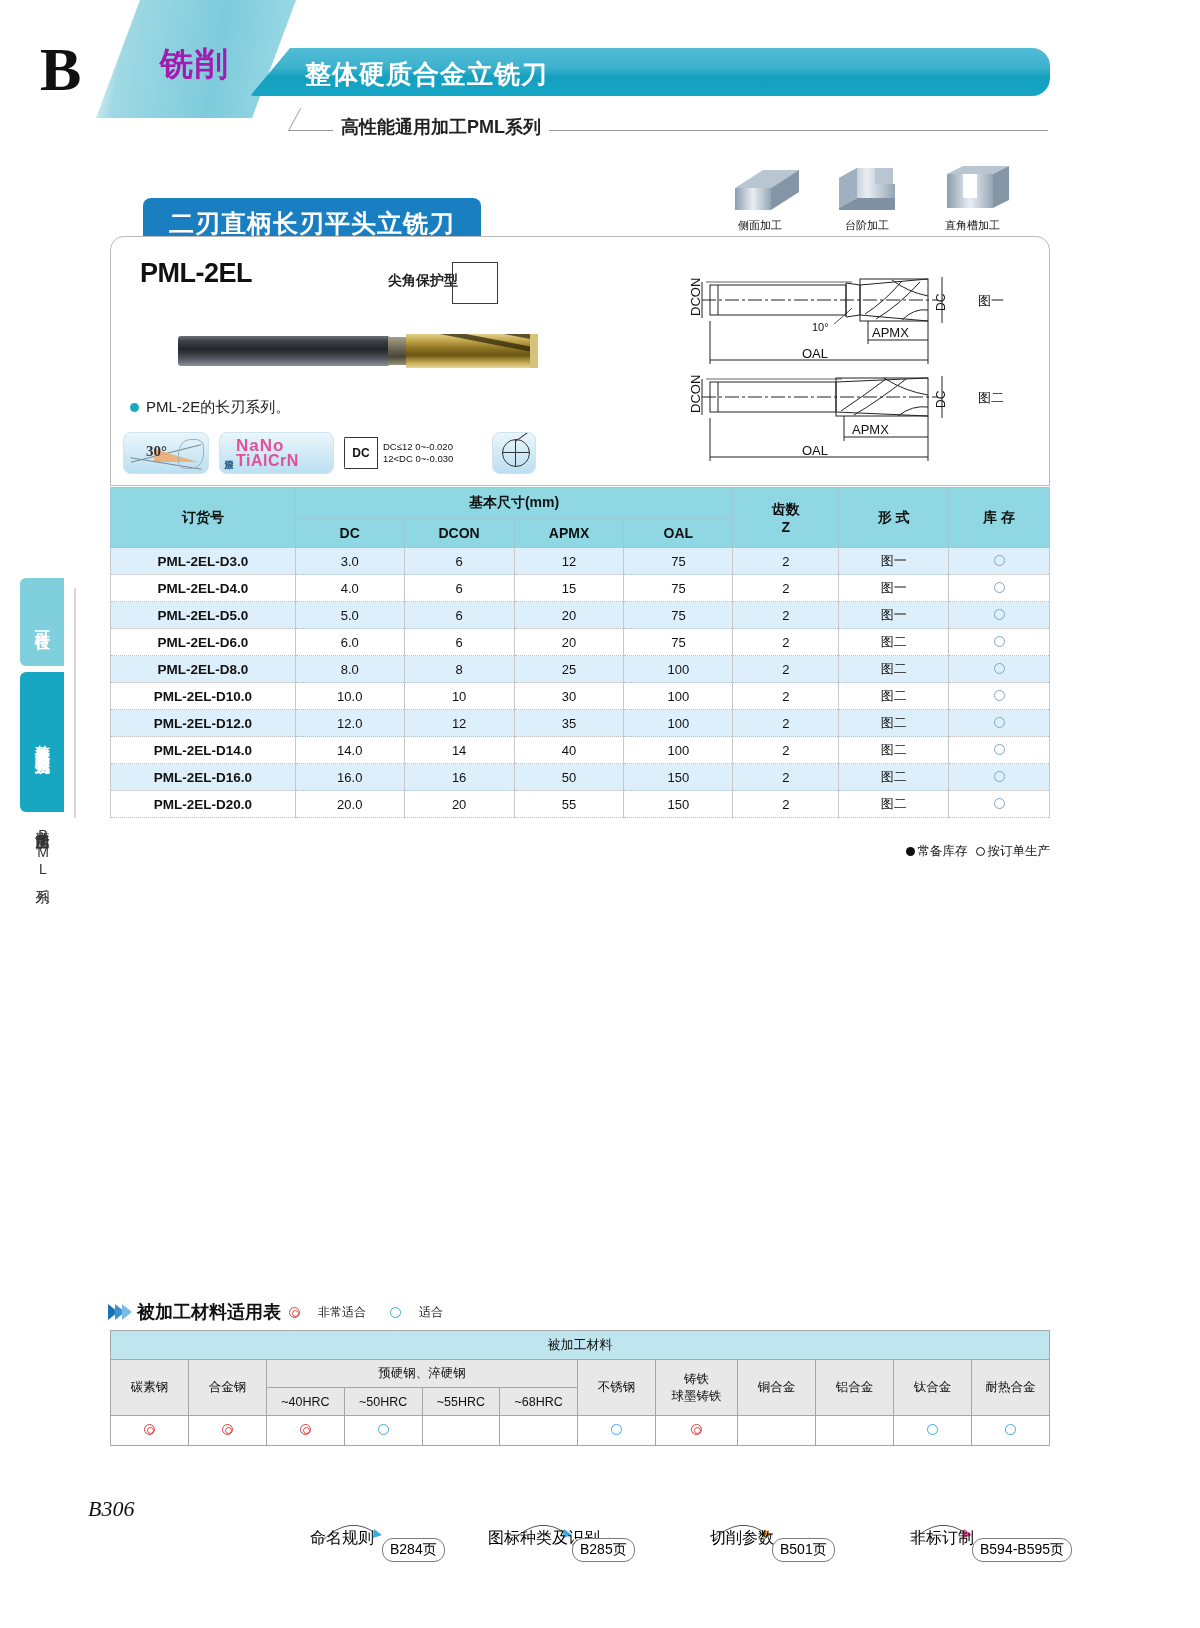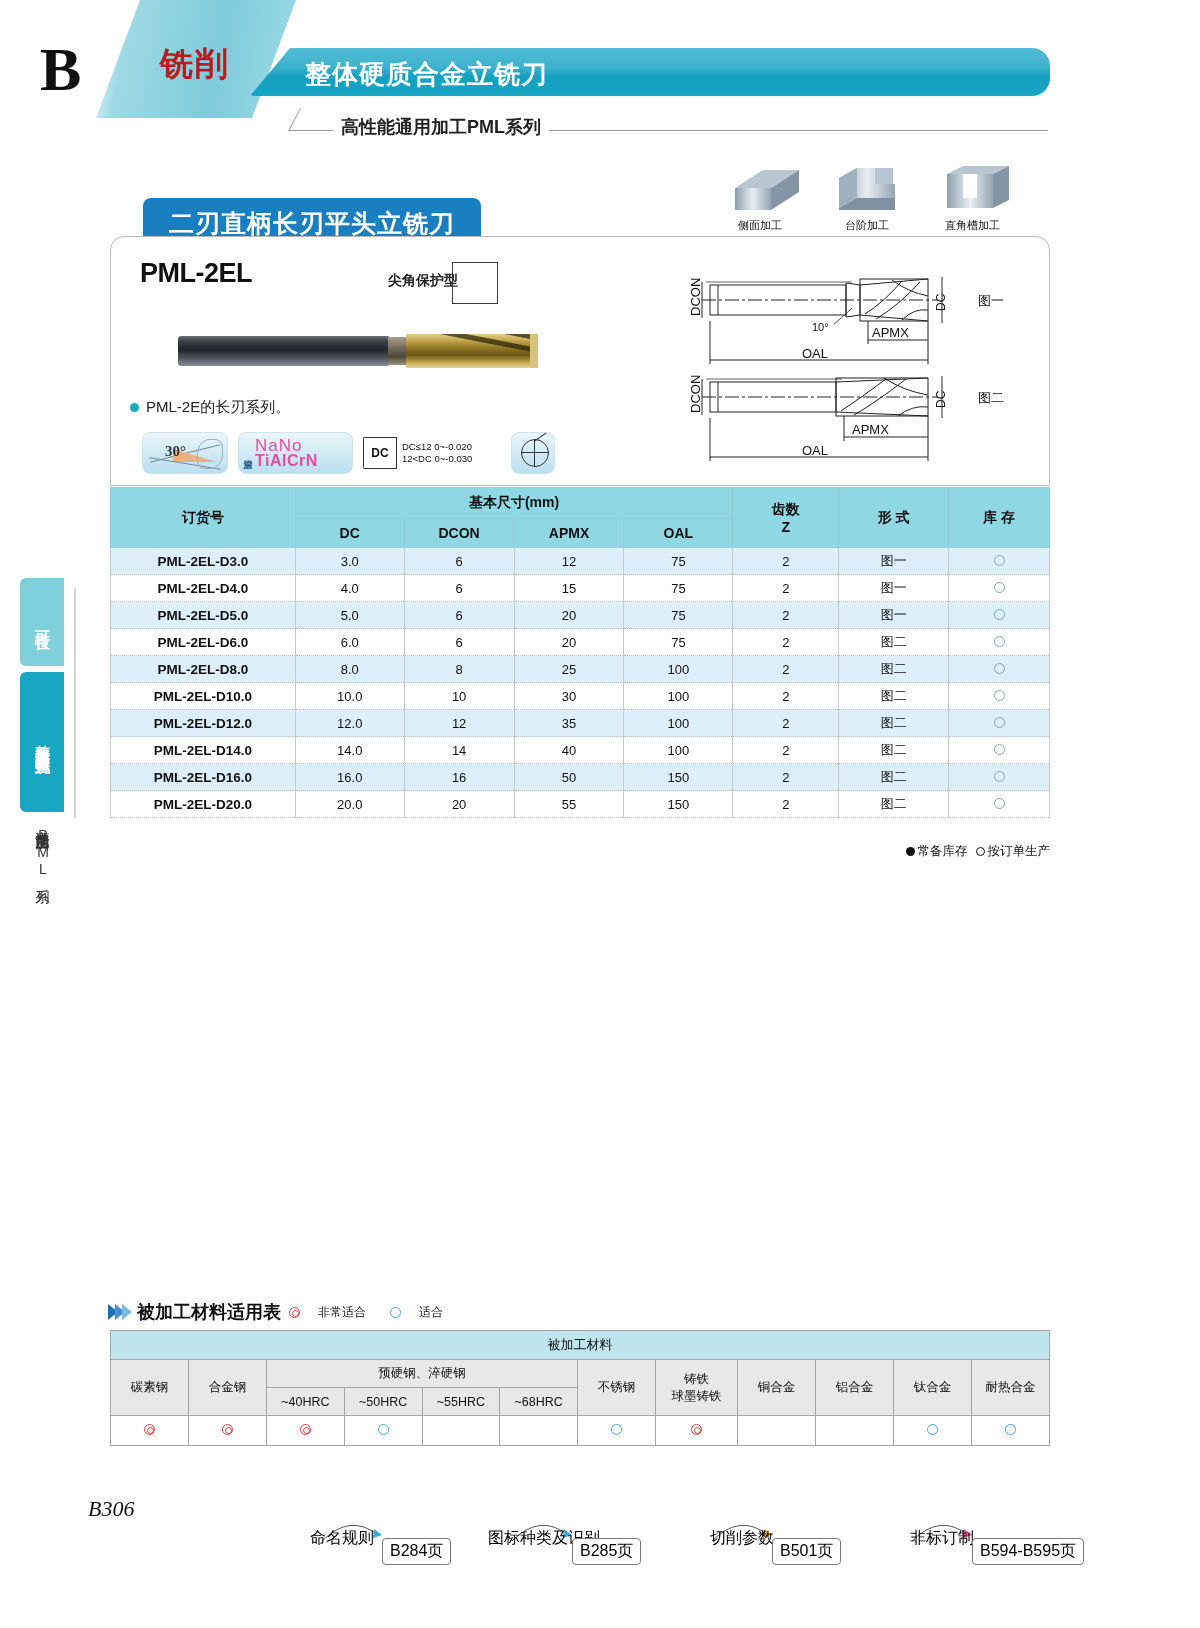--- a/index.html
+++ b/index.html
@@ -18,21 +18,21 @@
     font-family: "Liberation Serif", "DejaVu Serif", serif;
     font-size: 62px; font-weight: bold; color: #111; line-height: 1;
   }
   .hdr-slab {
     position: absolute; left: 96px; top: 0px; width: 200px; height: 118px;
     background: linear-gradient(100deg,#ffffff 0%, #9fd9e4 16%, #7ecbdc 60%, #9fdbe6 100%);
     clip-path: polygon(22% 0%, 100% 0%, 78% 100%, 0% 100%);
   }
   .hdr-cn {
     position: absolute; left: 160px; top: 42px;
-    font-size: 33px; font-weight: bold; color: #b91c1c; letter-spacing: 2px;
+    font-size: 33px; font-weight: bold; color: #a21caf; letter-spacing: 2px;
   }
   .hdr-bar {
     position: absolute; left: 250px; top: 48px; width: 800px; height: 48px;
     background: linear-gradient(180deg,#53bcd6 0%, #3cb2cd 40%, #14a0c0 60%, #17a6c6 100%);
     border-radius: 4px 18px 18px 4px;
     clip-path: polygon(5% 0%, 100% 0%, 100% 100%, 0% 100%);
   }
   .hdr-bar-text {
     position: absolute; left: 305px; top: 57px;
     font-size: 26px; font-weight: bold; color: #ffffff; letter-spacing: 1px;
@@ -129,21 +129,21 @@
   }
   .callout-line { position: absolute; left: 0; top: 0; width: 620px; height: 220px; }
 
   
   .feat-bullet { position: absolute; left: 130px; top: 398px; font-size: 15px; color: #222; }
   .feat-bullet .dot {
     display:inline-block; width:9px; height:9px; border-radius:50%; background:#1aa9bd; margin-right:7px;
   }
 
   
-  .chips { position: absolute; left: 123px; top: 432px; display: flex; gap: 10px; align-items: flex-start; margin-left: 19px; }
+  .chips { position: absolute; left: 123px; top: 432px; display: flex; gap: 10px; align-items: flex-start; }
   .chip {
     border-radius: 8px; height: 42px;
     background: linear-gradient(180deg,#eaf6fb 0%, #cfe9f5 55%, #bcdff1 100%);
     border: 1px solid #cfe3ee; position: relative; overflow: hidden;
   }
   .chip-angle { width: 86px; }
   .chip-angle .ang {
     position:absolute; left: 22px; top: 10px; font-size: 15px; font-weight: bold; color:#333;
     font-family:"Liberation Serif", serif;
   }
@@ -155,21 +155,21 @@
   .chip-angle .ln1 { position:absolute; left:6px; top:20px; width:72px; height:1px; background:#7b8b95; transform: rotate(-14deg); }
   .chip-angle .ln2 { position:absolute; left:6px; top:30px; width:72px; height:1px; background:#7b8b95; transform: rotate(9deg); }
   .chip-angle .blob { position:absolute; right:4px; top:6px; width:26px; height:30px; border:1px solid #9fb3bf; border-radius:50% 8px 50% 8px; }
 
   .chip-coat { width: 115px; display:flex; align-items:center; padding-left:4px; }
   .chip-coat .cn {
     writing-mode: vertical-rl; text-orientation: upright;
     font-size: 9px; font-weight:bold; color:#2b5f8a; line-height:1; margin-right:3px;
   }
   .chip-coat .nano {
-    font-family:"Liberation Sans", sans-serif; font-weight:normal; color:#e0519a;
+    font-family:"Liberation Sans", sans-serif; font-weight:bold; color:#e0519a;
     font-size:17px; line-height:15px; letter-spacing:1px;
   }
   .chip-coat .tial { font-size:16px; color:#e0519a; font-weight:bold; line-height:15px; letter-spacing:0.5px; }
 
   .chip-tol { width: 138px; background:none; border:none; display:flex; align-items:center; }
   .chip-tol .dcbox {
     width: 34px; height: 32px; border:1px solid #333; display:flex; align-items:center; justify-content:center;
     font-size: 12px; font-weight:bold; color:#111; margin-right:5px; position:relative;
   }
   .chip-tol .tol-lines { font-size: 9.5px; color:#111; line-height: 12px; white-space: nowrap; }
@@ -235,22 +235,22 @@
   }
   .mat-table th, .mat-table td { border: 1px solid #a6a6a6; text-align:center; color:#111; }
   .mat-table .top-h { background:#bfe6ef; font-weight:normal; padding: 5px; font-size: 13px; text-align: center; }
   .mat-table .sub-h { background:#e8e8e8; font-weight:normal; padding: 5px 2px; height: 28px; }
   .mat-table td.cell { background:#fff; height: 30px; }
 
   
   .refs { position: absolute; left: 110px; top: 1505px; width: 940px; height: 50px; }
   .ref-label { position:absolute; white-space:nowrap; }
   .ref-box {
-    position:absolute; border:1px solid #7a7a7a; border-radius:4px; background:#fff;
-    padding: 2px 7px; font-size: 16px; white-space: nowrap; text-align: right;
+    position:absolute; border:1px solid #7a7a7a; border-radius:11px; background:#fff;
+    padding: 2px 7px; font-size: 14px; white-space: nowrap; text-align: right;
   }
 
   .page-num {
     position: absolute; left: 88px; top: 1496px;
     font-family: "Liberation Serif", serif; font-style: italic;
     font-size: 22px; color: #111;
   }
 </style>
 </head>
 <body>

